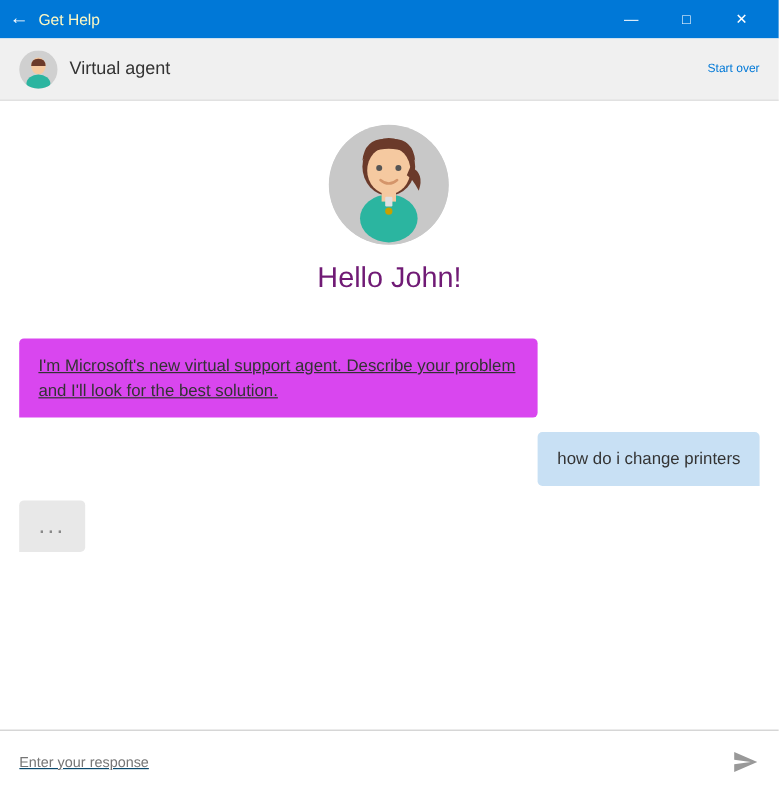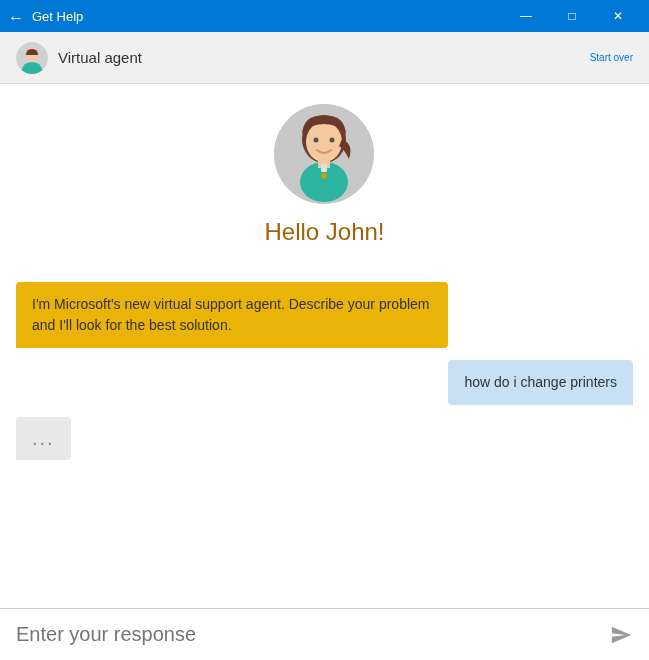--- a/index.html
+++ b/index.html
@@ -120,21 +120,21 @@
       margin-bottom: 14px;
       display: flex;
       align-items: center;
       justify-content: center;
       overflow: hidden;
       position: relative;
     }
 
     .hello-text {
       font-size: 24px;
-      color: #a16207;
+      color: #701a75;
       margin-bottom: 16px;
     }
 
     
     .messages-container {
       width: 100%;
       display: flex;
       flex-direction: column;
       gap: 12px;
     }
@@ -142,23 +142,24 @@
     .message-bubble {
       max-width: 70%;
       padding: 12px 16px;
       border-radius: 4px;
       font-size: 14px;
       line-height: 1.5;
       color: #333;
     }
 
     .message-agent {
-      background: #eab308;
+      background: #d946ef;
       align-self: flex-start;
       border-radius: 4px 4px 4px 0;
+      text-decoration: underline;
     }
 
     .message-user {
       background: #c8e0f4;
       align-self: flex-end;
       border-radius: 4px 4px 0 4px;
     }
 
     .message-typing {
       background: #e8e8e8;
@@ -178,23 +179,24 @@
       align-items: center;
       padding: 0 12px 0 16px;
       flex-shrink: 0;
       background: #fff;
     }
 
     .text-input {
       flex: 1;
       border: none;
       outline: none;
-      font-size: 20px;
-      color: #ec4899;
+      font-size: 12px;
+      color: #0c4a6e;
       background: transparent;
+      text-decoration: underline;
     }
 
     .send-btn {
       width: 32px;
       height: 32px;
       display: flex;
       align-items: center;
       justify-content: center;
       cursor: pointer;
       color: #aaa;

